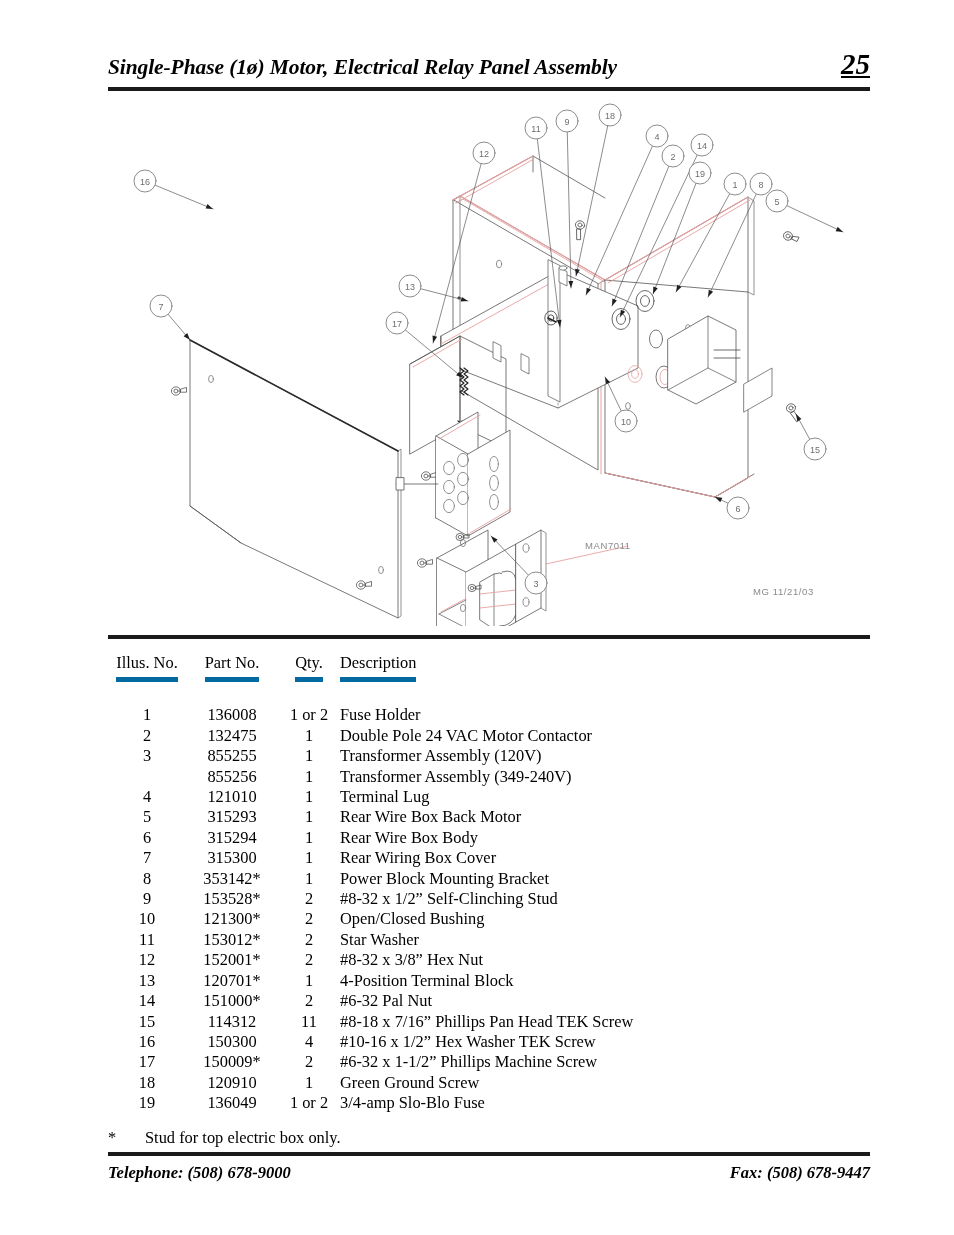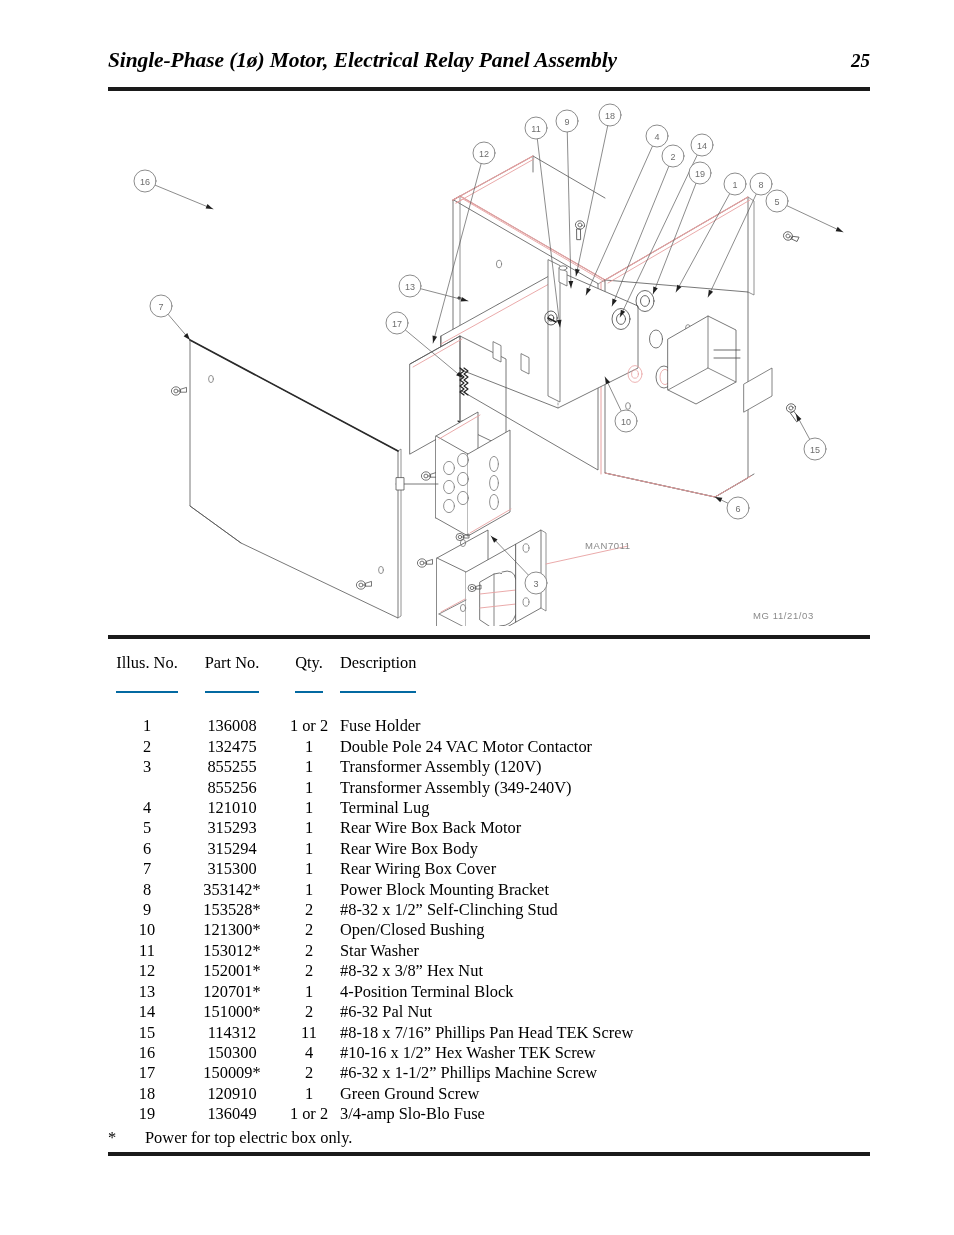--- a/index.html
+++ b/index.html
@@ -38,21 +38,22 @@
     font-style: italic;
     font-weight: bold;
     font-size: 21.5px;
     letter-spacing: -0.1px;
     white-space: nowrap;
   }
   .header-page {
     font-family: "Liberation Serif", serif;
     font-style: italic;
     font-weight: bold;
-    font-size: 19px;
+    font-size: 29px;
+    text-decoration: underline;
   }
   .rule-thick {
     position: absolute;
     left: 108px;
     width: 762px;
     height: 4px;
     background: #1a1a1a;
   }
   #rule-header { top: 87px; }
   #rule-table  { top: 635px; }
@@ -90,22 +91,22 @@
   }
   .col-illus { width: 78px; text-align: center; }
   .col-part  { width: 92px; text-align: center; }
   .col-qty   { width: 62px; text-align: center; }
   .col-desc  { text-align: left; padding-left: 25px; }
   .parts-table thead th {
     text-align: center;
     padding-bottom: 2px;
   }
   .parts-table thead th span {
-    border-bottom: 2px solid #0369a1;
-    padding-bottom: 18px;
+    border-bottom: 5px solid #0369a1;
+    padding-bottom: 4px;
     display: inline-block;
     text-align: center;
   }
   .parts-table thead th.col-desc {
     text-align: left;
   }
   .hdr-spacer td { height: 21px; }
 
   .footnote {
     position: absolute;
@@ -129,21 +130,21 @@
 
   .lbl-draw {
     position: absolute;
     font-family: "Liberation Sans", sans-serif;
     font-size: 9.5px;
     color: #8a8a8a;
     letter-spacing: 0.6px;
     white-space: nowrap;
   }
   #label-man { left: 477px; top: 444px; }
-  #label-mg  { left: 645px; top: 514px; }
+  #label-mg  { left: 645px; top: 490px; }
 
   .callout-num {
     font-family: "Liberation Sans", sans-serif;
     font-size: 9px;
     fill: #6e6e6e;
     text-anchor: middle;
     dominant-baseline: central;
   }
 </style>
 </head>
@@ -633,18 +634,22 @@
           <td class="col-illus">19</td>
           <td class="col-part">136049</td>
           <td class="col-qty">1 or 2</td>
           <td class="col-desc">3/4-amp Slo-Blo Fuse</td>
         </tr>
       </tbody>
   </table>
 
   <div class="footnote">
     <span class="star">*</span>
-    <span>Power for top electric box only.</span>
+    <span>Stud for top electric box only.</span>
   </div>
 
   <div class="rule-thick" id="rule-footer"></div>
+  <div class="footer">
+    <div>Telephone: (508) 678-9000</div>
+    <div>Fax: (508) 678-9447</div>
+  </div>
 
 </div>
 
 </body></html>

